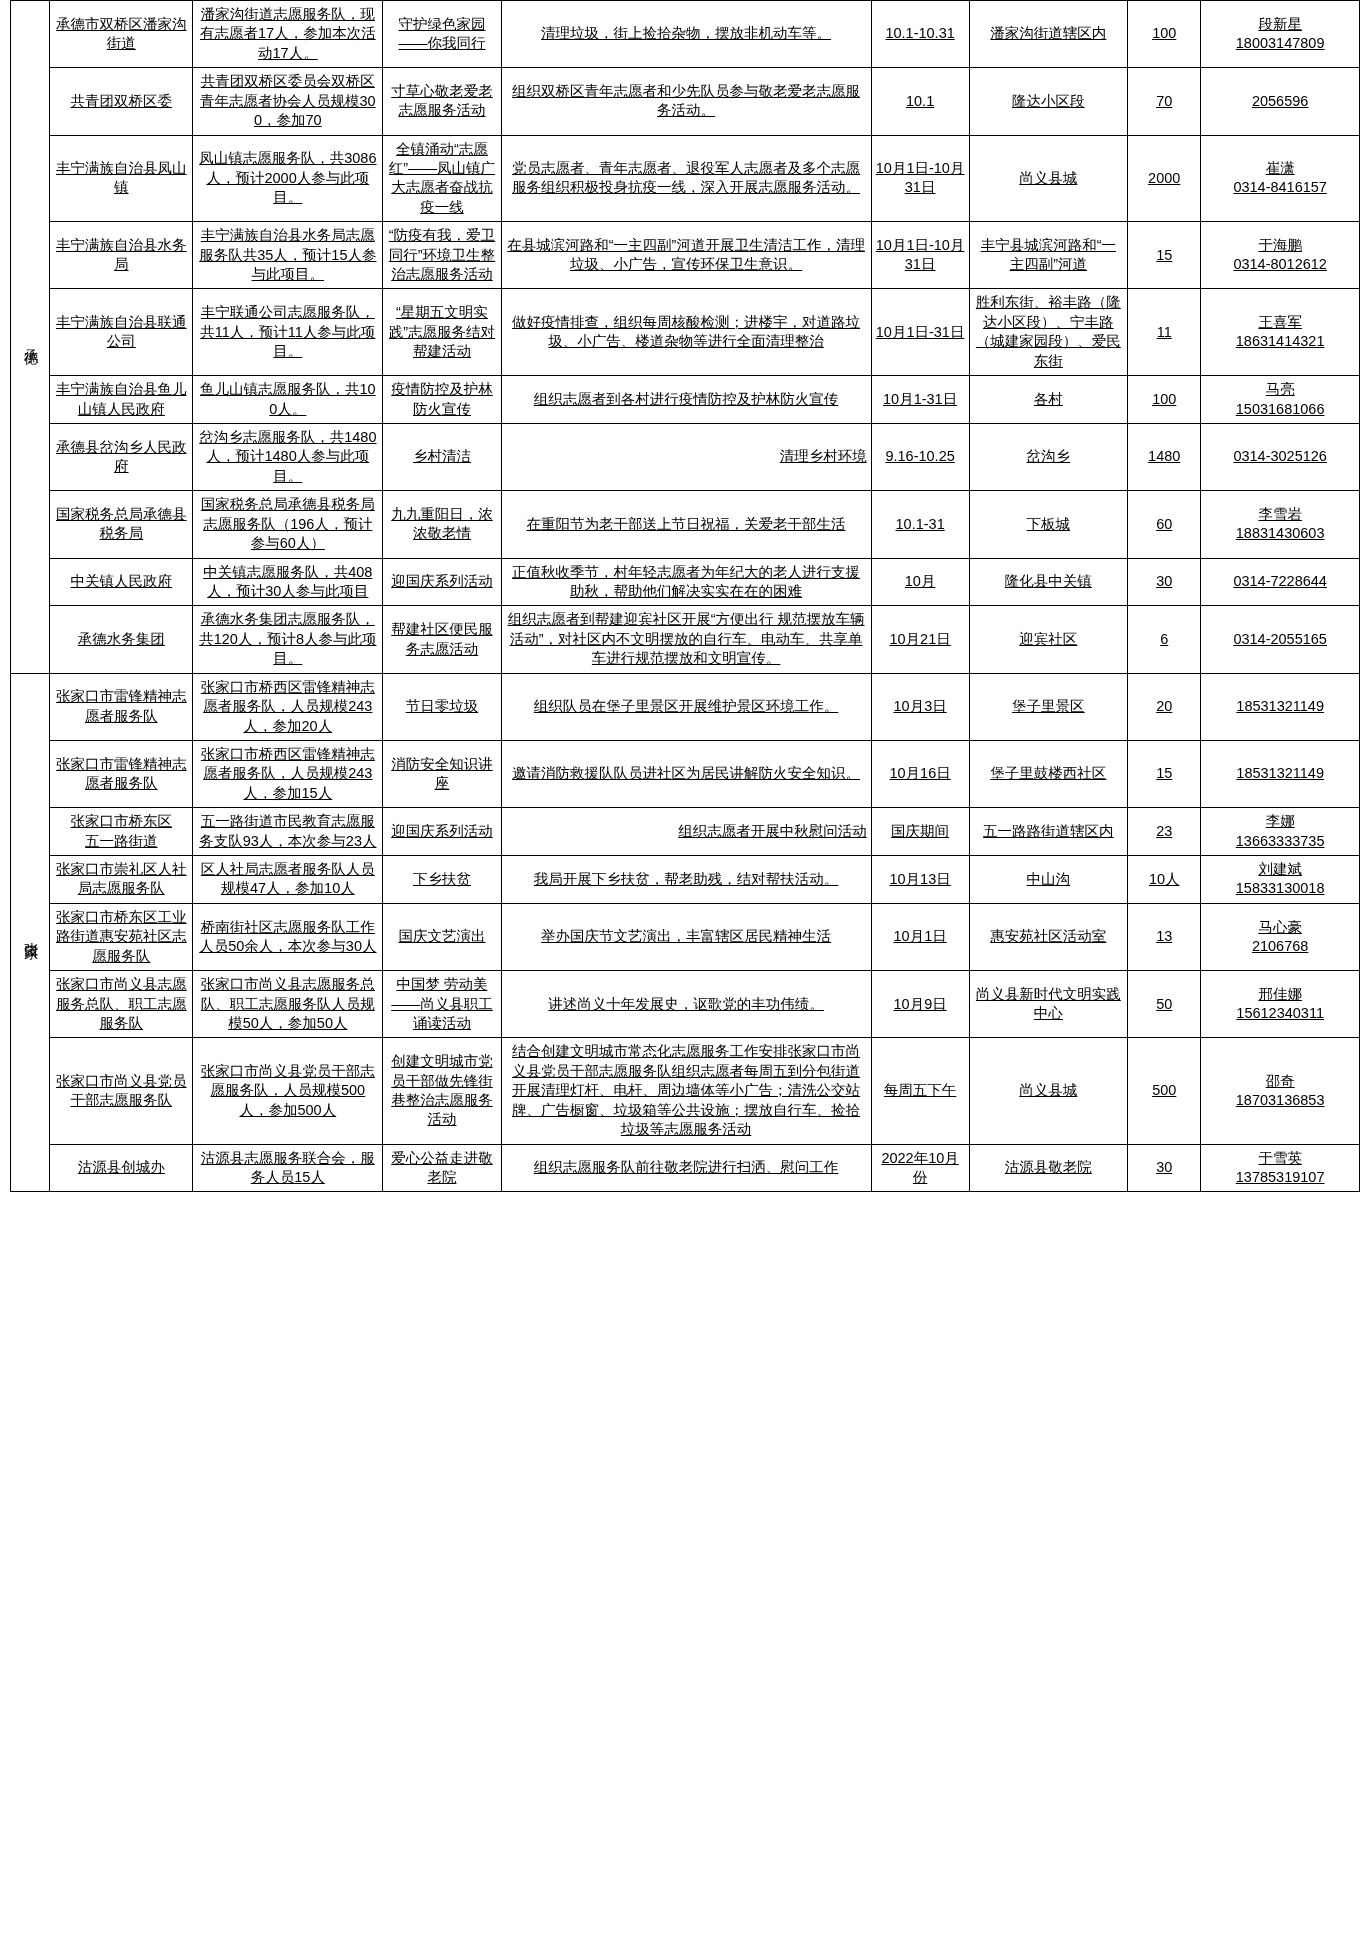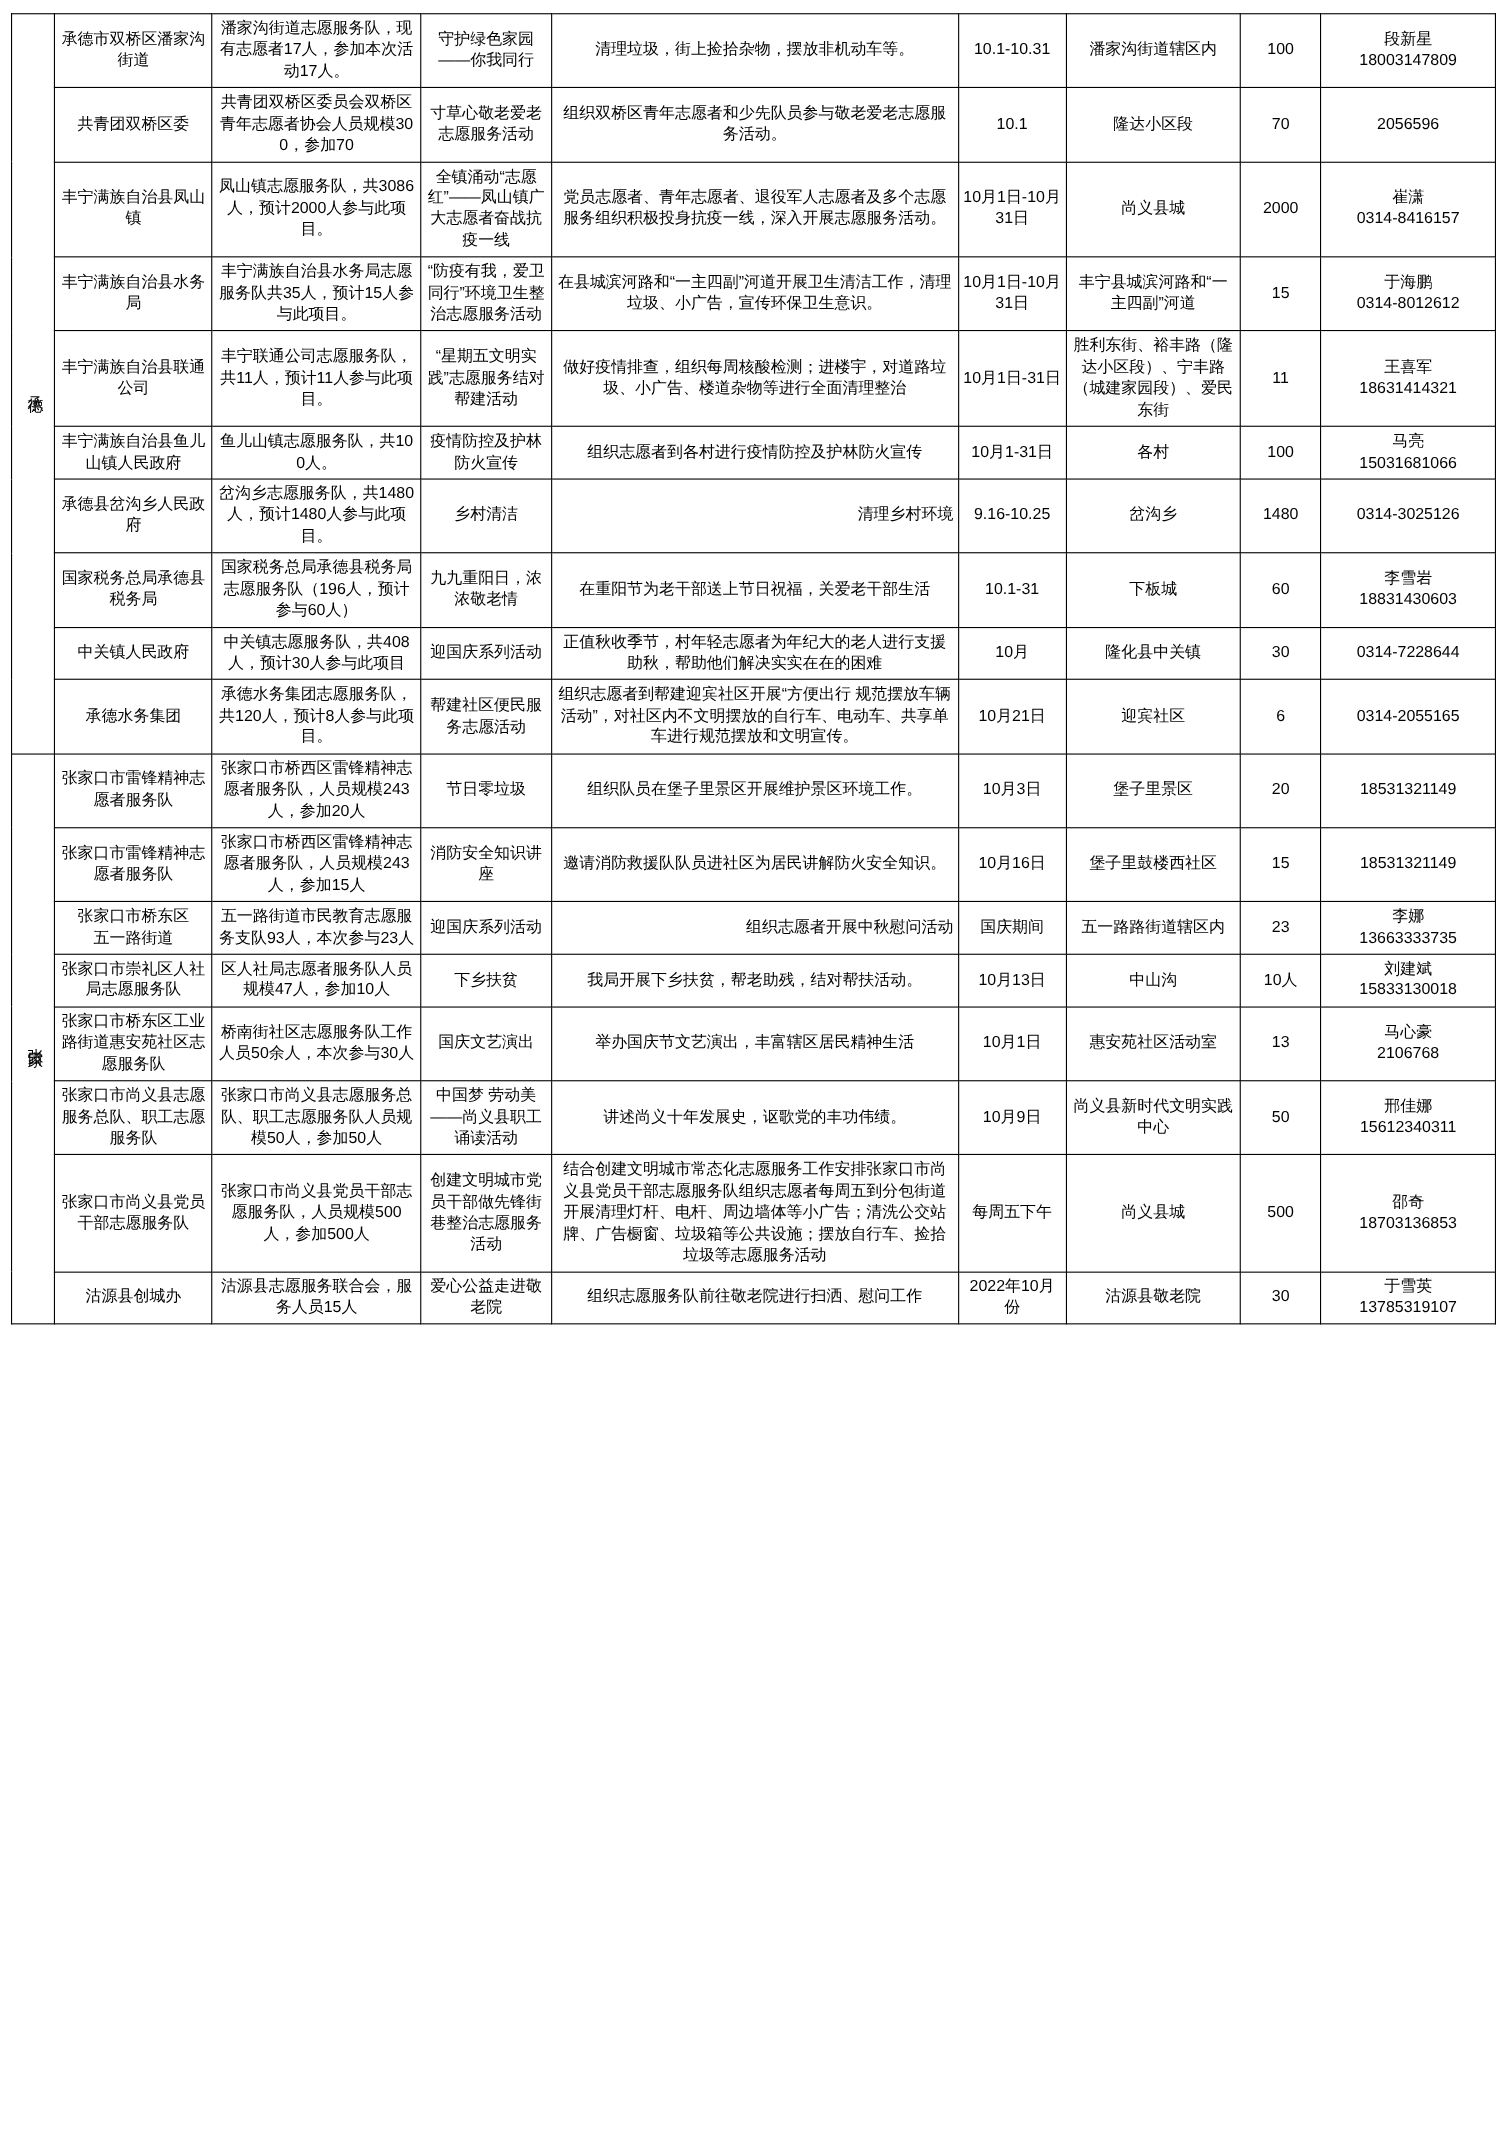--- a/index.html
+++ b/index.html
@@ -9,21 +9,22 @@
   }
   body {
     font-family: "Liberation Sans", "DejaVu Sans", sans-serif;
     width: 1370px;
   }
   #sheet {
     width: 1370px;
     min-height: 1960px;
     position: relative;
     box-sizing: border-box;
-    padding: 12px 10px;
+    padding: 0 10px;
+    text-decoration: underline;
   }
   table.vol-table {
     border-collapse: collapse;
     table-layout: fixed;
     width: 1350px;
     margin: 0;
   }
   table.vol-table td {
     border: 1px solid #000000;
     font-size: 14.5px;

